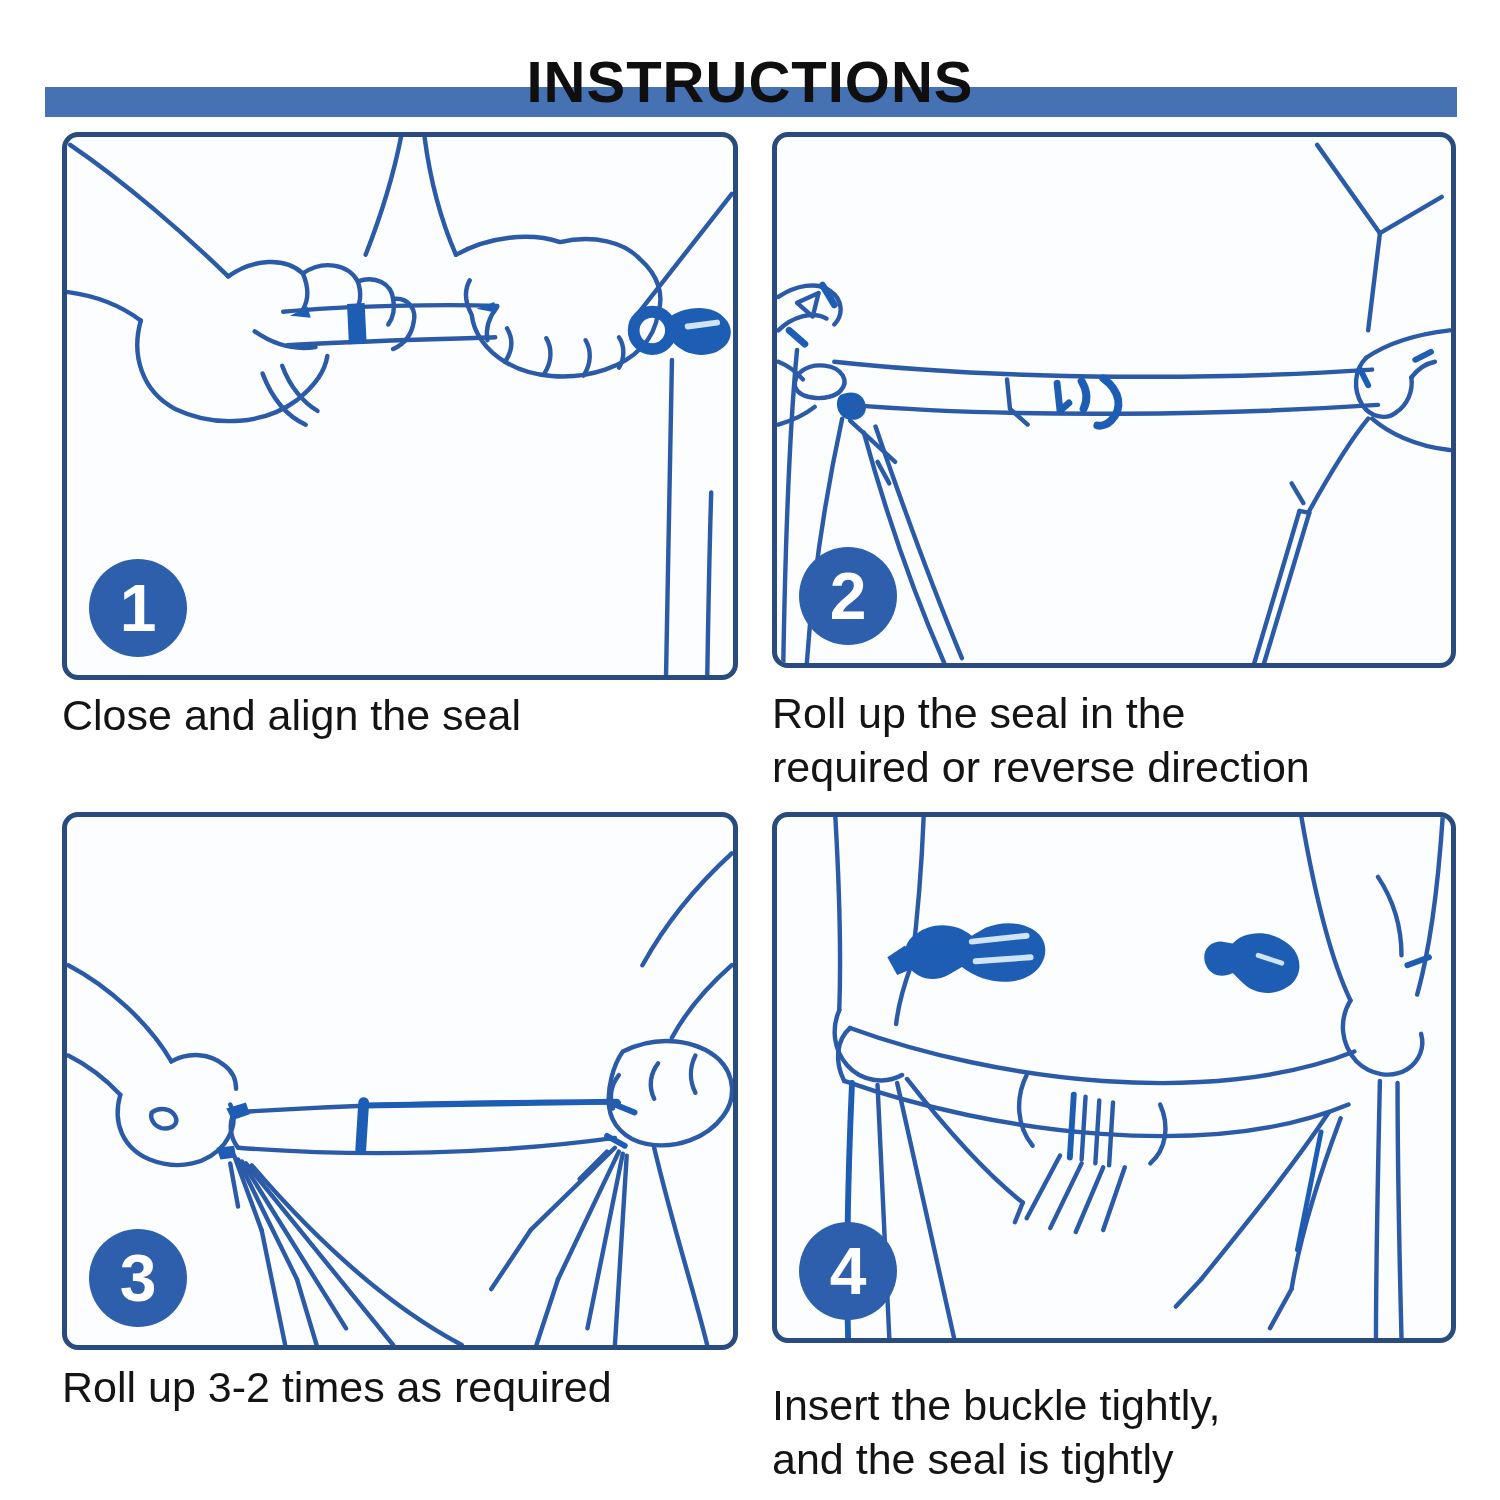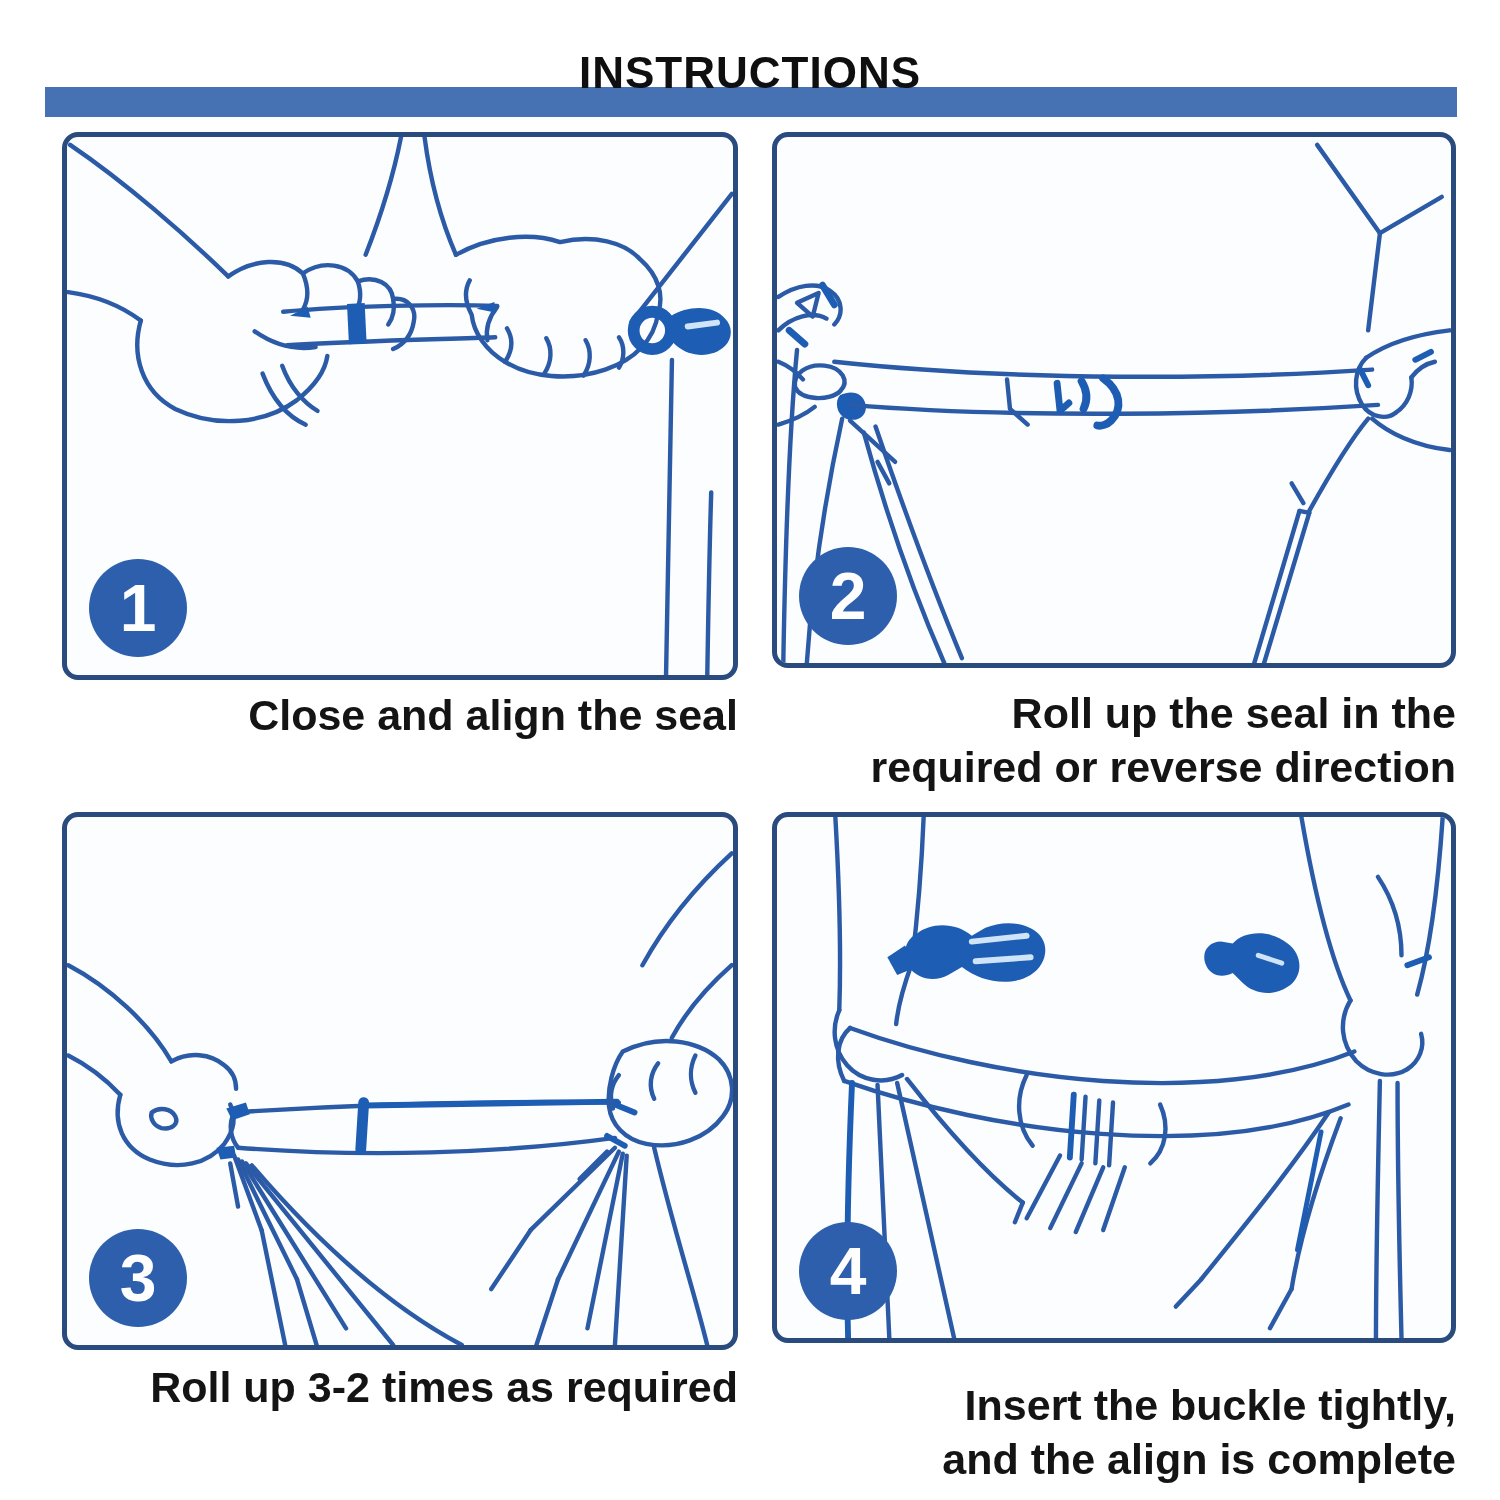--- a/index.html
+++ b/index.html
@@ -9,21 +9,21 @@
   }
   html,body{margin:0;padding:0;}
   body{
     width:1500px;height:1500px;position:relative;overflow:hidden;
     background:var(--page-bg);
     font-family:"Liberation Sans", sans-serif;
   }
   .title-bar{position:absolute;left:45px;top:87px;width:1412px;height:30px;background:var(--bar-blue);}
   .page-title{
     position:absolute;left:0;top:48px;width:100%;margin:0;text-align:center;z-index:2;
-    font-size:44px;font-weight:bold;letter-spacing:1px;color:var(--title-text);
+    font-size:58px;font-weight:bold;letter-spacing:1px;color:var(--title-text);
   }
   .panel{
     position:absolute;box-sizing:border-box;border:5px solid var(--panel-border);
     border-radius:16px;background:var(--panel-bg);overflow:hidden;
   }
   .panel-1{left:62px;top:132px;width:676px;height:548px;}
   .panel-2{left:772px;top:132px;width:684px;height:536px;}
   .panel-3{left:62px;top:812px;width:676px;height:538px;}
   .panel-4{left:772px;top:812px;width:684px;height:531px;}
   svg.art{position:absolute;left:0;top:0;width:100%;height:100%;display:block;}
@@ -31,21 +31,21 @@
   .acc-s{fill:none;stroke:var(--accent-blue);stroke-linecap:round;stroke-linejoin:round;}
   .acc-f{fill:var(--accent-blue);stroke:none;}
   .slit{fill:none;stroke:var(--slit-light);stroke-linecap:round;}
   .badge{
     position:absolute;left:22px;bottom:18px;width:98px;height:98px;border-radius:50%;
     background:var(--badge-blue);color:var(--badge-text);
     display:flex;align-items:center;justify-content:center;
     font-size:66px;font-weight:bold;z-index:3;
   }
   .caption{
-    position:absolute;text-align:right;font-weight:bold;
+    position:absolute;text-align:left;font-weight:normal;
     font-size:43px;line-height:54px;color:var(--caption-text);
   }
   .caption-1{left:62px;top:688px;width:676px;}
   .caption-2{left:772px;top:686px;width:684px;}
   .caption-3{left:62px;top:1360px;width:676px;}
   .caption-4{left:772px;top:1362px;width:684px;margin-top:16px;}
 </style>
 </head>
 <body>
 
@@ -292,14 +292,14 @@
 </div>
 <div class="caption caption-2">
   <div>Roll up the seal in the</div>
   <div>required or reverse direction</div>
 </div>
 <div class="caption caption-3">
   <div>Roll up 3-2 times as required</div>
 </div>
 <div class="caption caption-4">
   <div>Insert the buckle tightly,</div>
-  <div>and the align is complete</div>
+  <div>and the seal is tightly</div>
 </div>
 
 </body></html>

